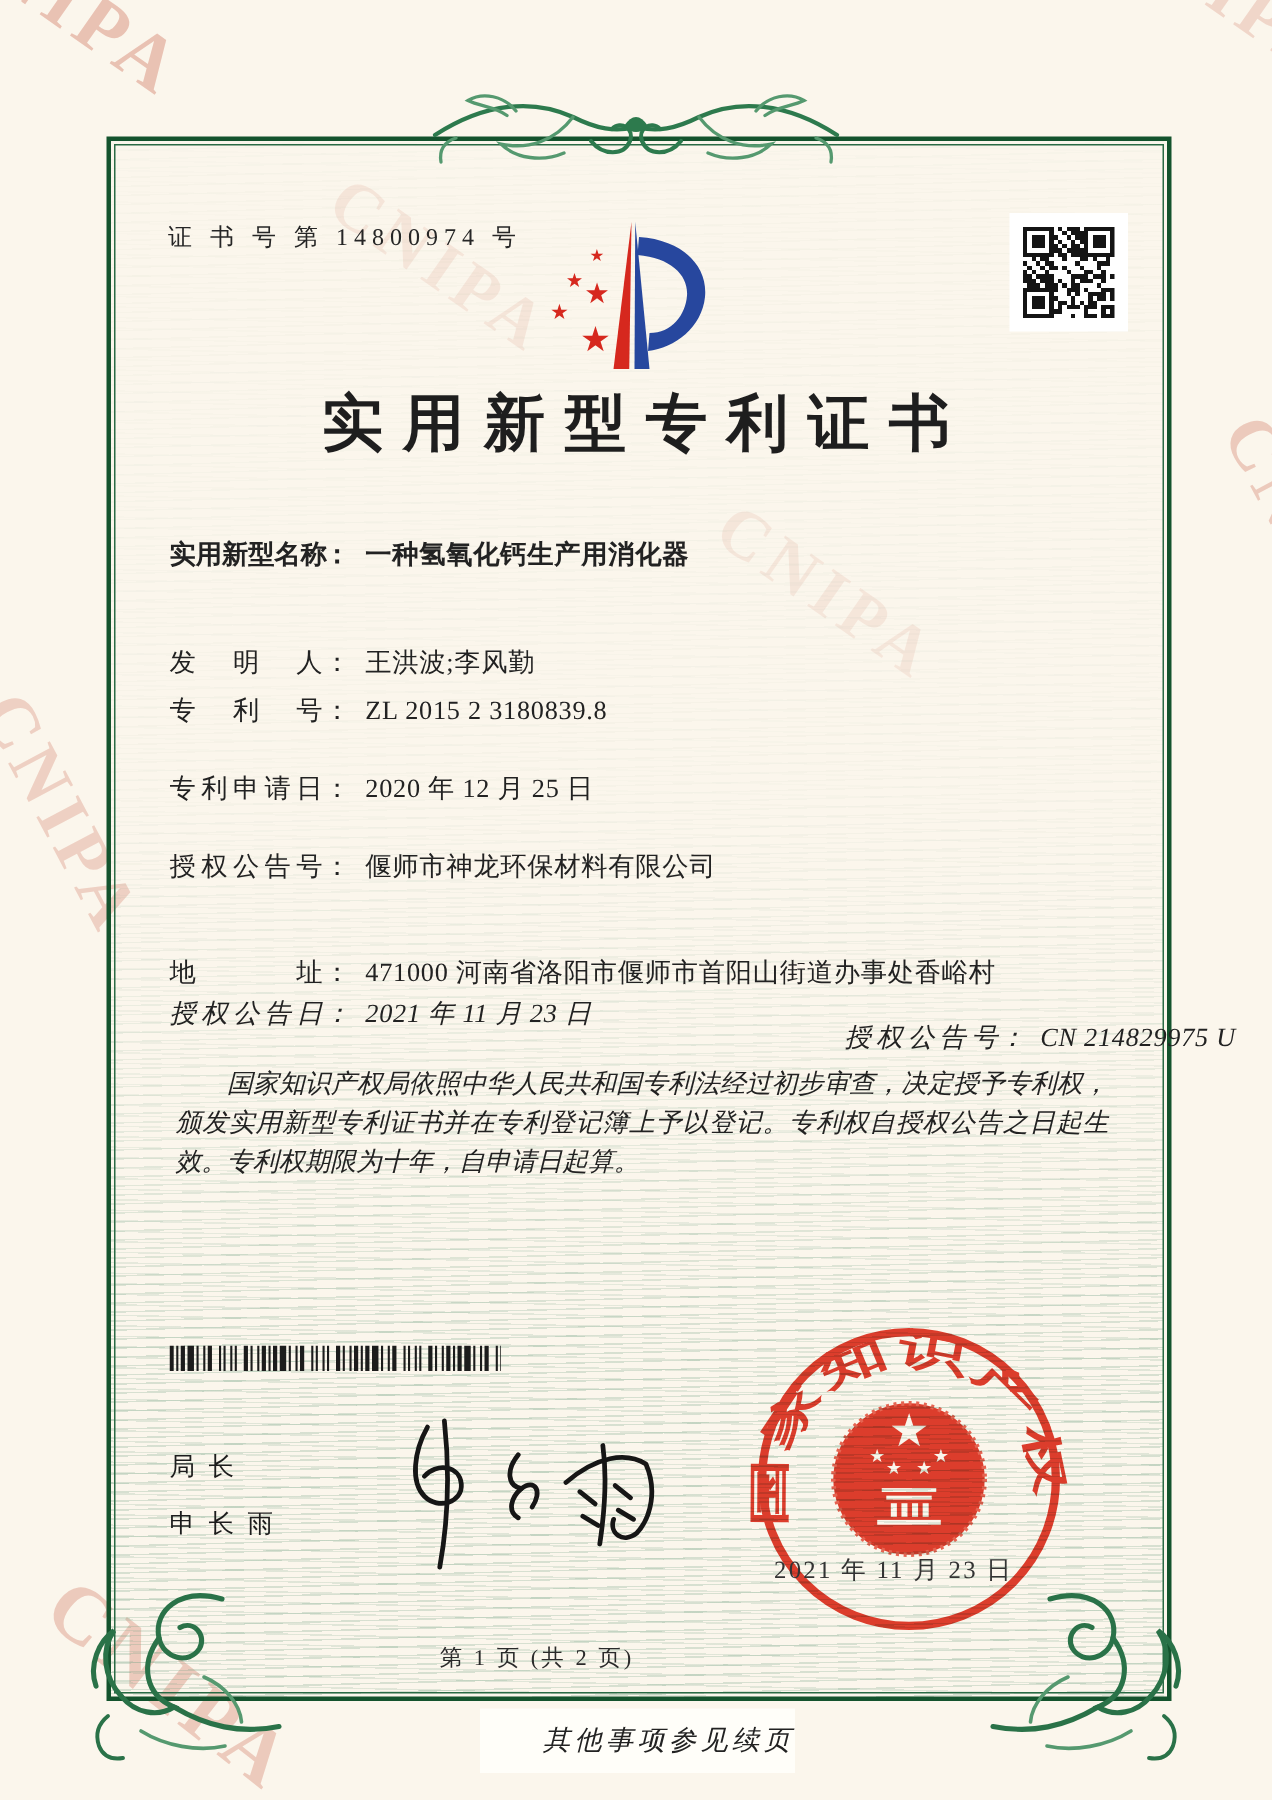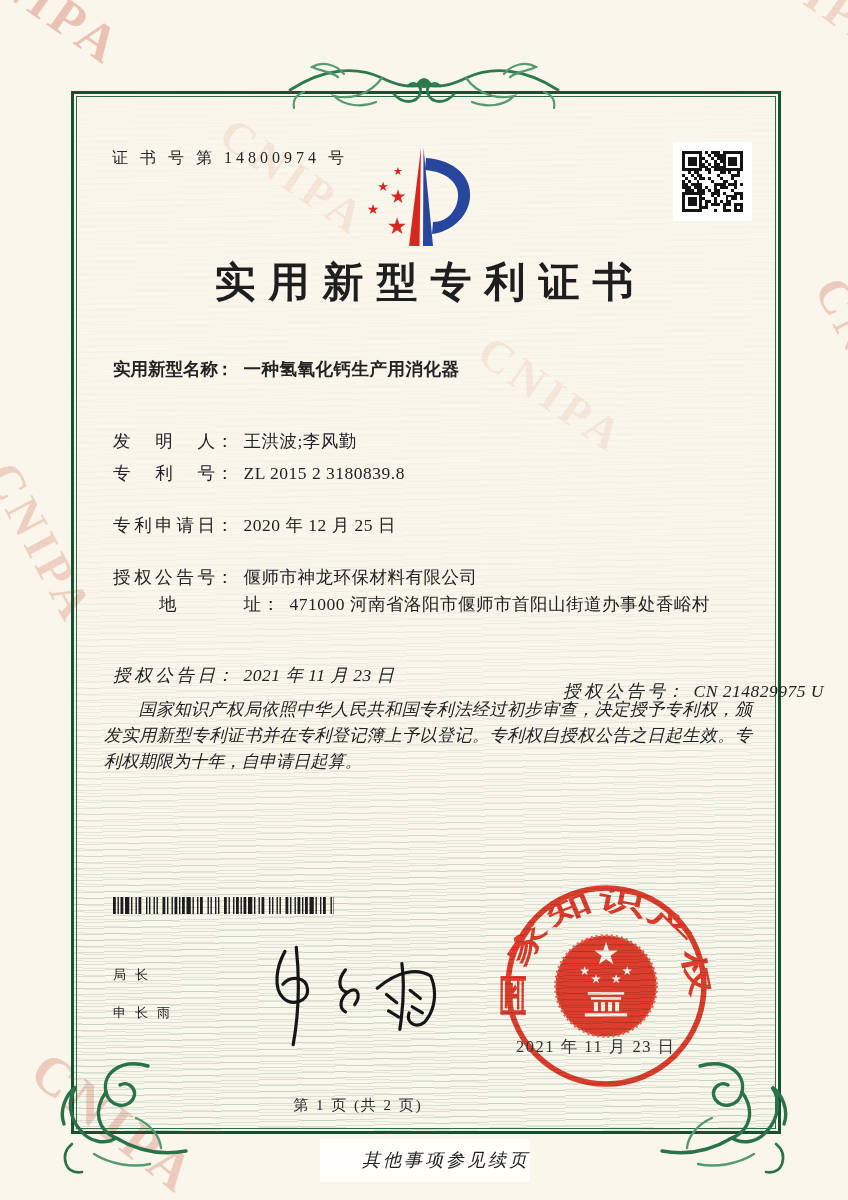--- a/index.html
+++ b/index.html
@@ -32,24 +32,24 @@
 
   .row{position:absolute;left:113px;font-size:17.5px;color:#222;z-index:5;white-space:nowrap;}
   .flabel{display:inline-block;width:102px;text-align:justify;text-align-last:justify;}
   .colon{display:inline-block;margin:0 10px 0 1px;}
   .fval{letter-spacing:.5px;}
 
   .grant2{position:absolute;left:450px;top:16px;}
 
   .body-text{position:absolute;left:104px;top:697px;width:648px;z-index:5;color:#222;
       font-size:17.2px;line-height:25.8px;font-style:italic;text-align:justify;}
-  .body-text p{margin:0;text-indent:2em;}
+  .body-text p{margin:13px;text-indent:2em;}
 
   .issuer{position:absolute;left:113px;z-index:5;font-family:"DejaVu Sans","Liberation Sans",sans-serif;
-      font-size:13px;letter-spacing:9px;color:#1c1c1c;text-align:center;}
+      font-size:17px;letter-spacing:9px;color:#1c1c1c;text-align:center;}
 
   .seal-date{position:absolute;left:516px;top:1036px;width:200px;z-index:7;font-size:16.5px;
       letter-spacing:1.5px;color:#333;white-space:nowrap;}
   .page-no{position:absolute;left:0;top:1096px;width:716px;text-align:center;font-size:15px;
       letter-spacing:2px;color:#2a2a2a;z-index:5;}
   .cont-note{position:absolute;left:320px;top:1139px;width:210px;height:43px;z-index:5;
       background:rgba(255,254,250,.92);text-align:right;line-height:43px;font-size:18px;
       font-style:italic;letter-spacing:3px;color:#222;}
 
   .qr-box{position:absolute;left:673px;top:142px;width:79px;height:79px;background:#fff;z-index:5;
@@ -392,21 +392,21 @@
   </div>
   <div class="row" style="top:461px;">
     <span class="flabel">专利号</span><span class="colon">：</span><span class="fval">ZL 2015 2 3180839.8</span>
   </div>
   <div class="row" style="top:513px;">
     <span class="flabel">专利申请日</span><span class="colon">：</span><span class="fval">2020 年 12 月 25 日</span>
   </div>
   <div class="row" style="top:565px;">
     <span class="flabel">授权公告号</span><span class="colon">：</span><span class="fval">偃师市神龙环保材料有限公司</span>
   </div>
-  <div class="row" style="top:592px;margin-left:46px;">
+  <div class="row" style="top:636px;">
     <span class="flabel">地址</span><span class="colon">：</span><span class="fval">471000 河南省洛阳市偃师市首阳山街道办事处香峪村</span>
   </div>
   <div class="row" style="top:663px;font-style:italic;">
     <span class="flabel">授权公告日</span><span class="colon">：</span><span class="fval">2021 年 11 月 23 日</span>
     <span class="grant2">
       <span class="flabel">授权公告号</span><span class="colon">：</span><span class="fval">CN 214829975 U</span>
     </span>
   </div>
 
   <div class="body-text">

